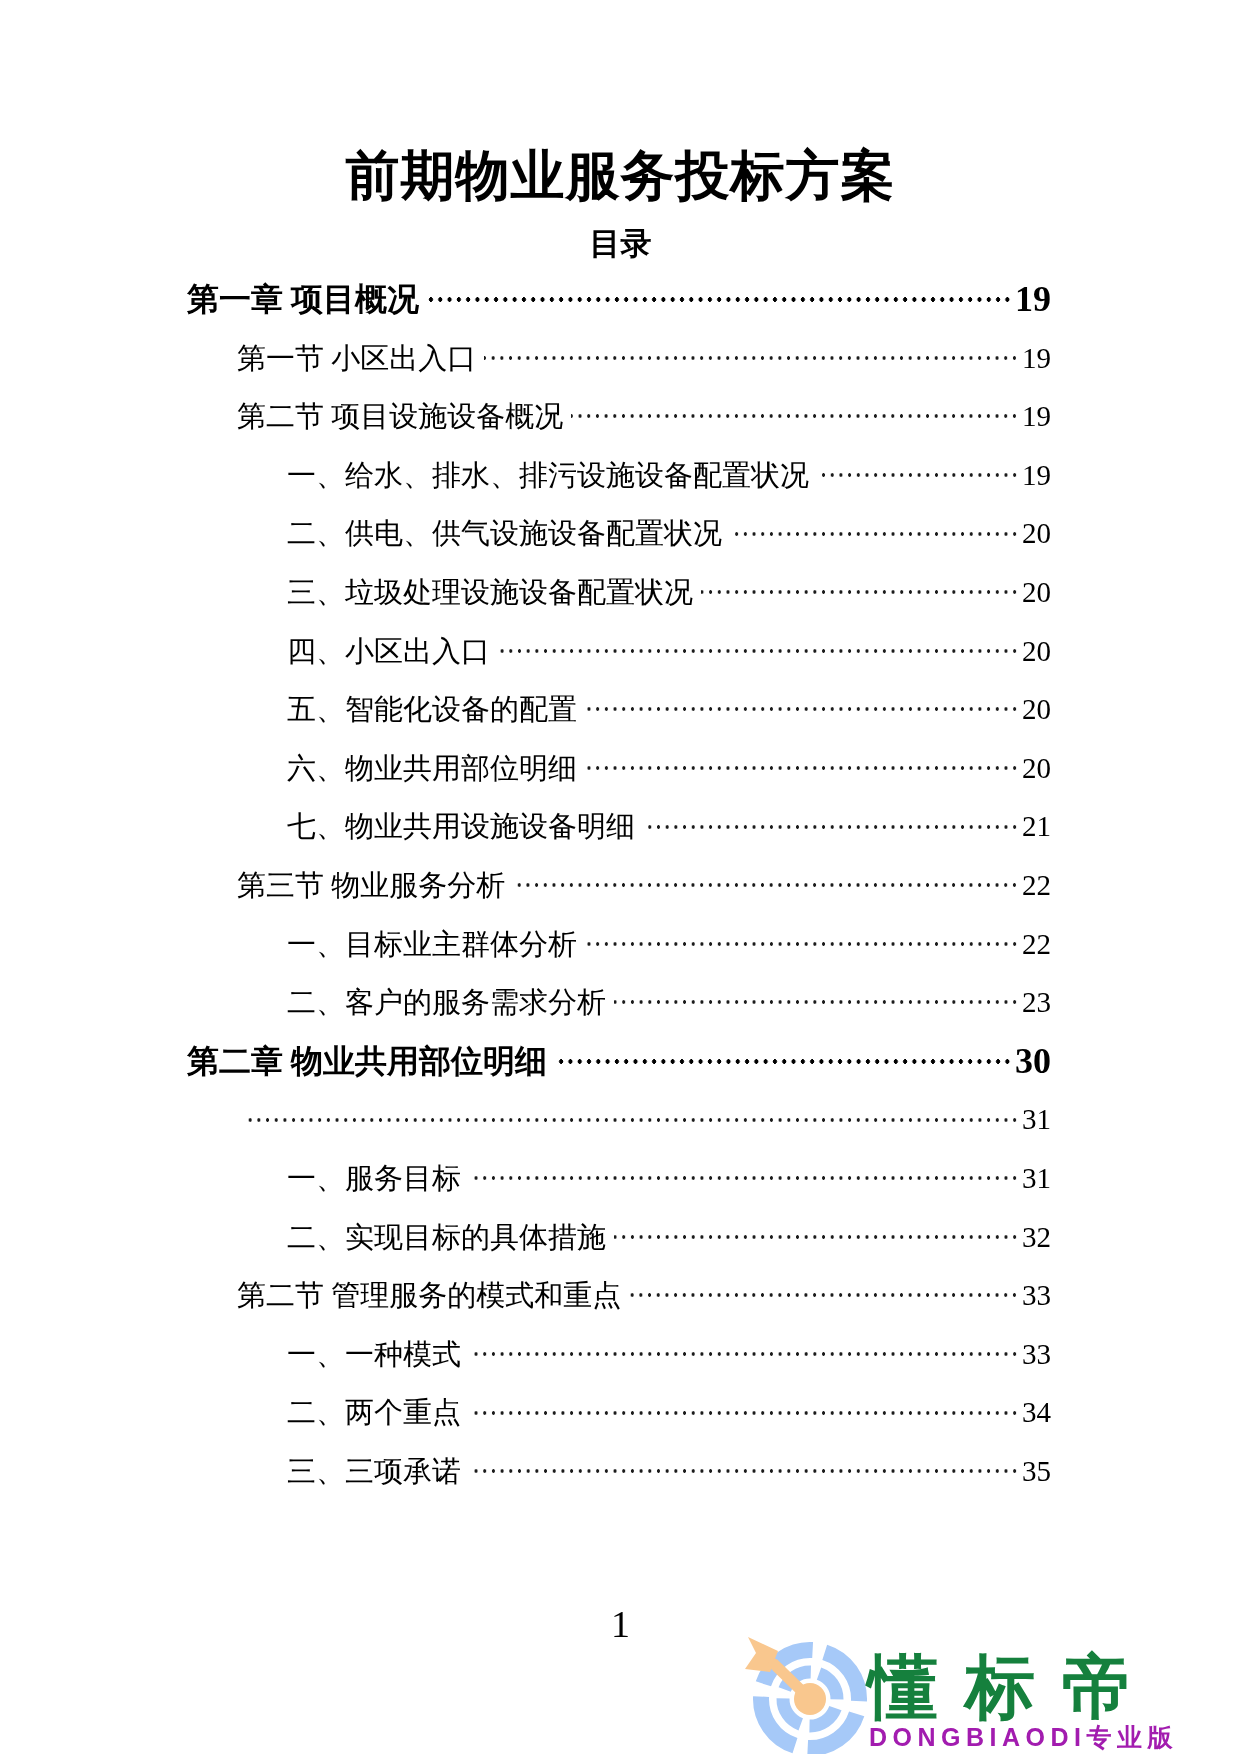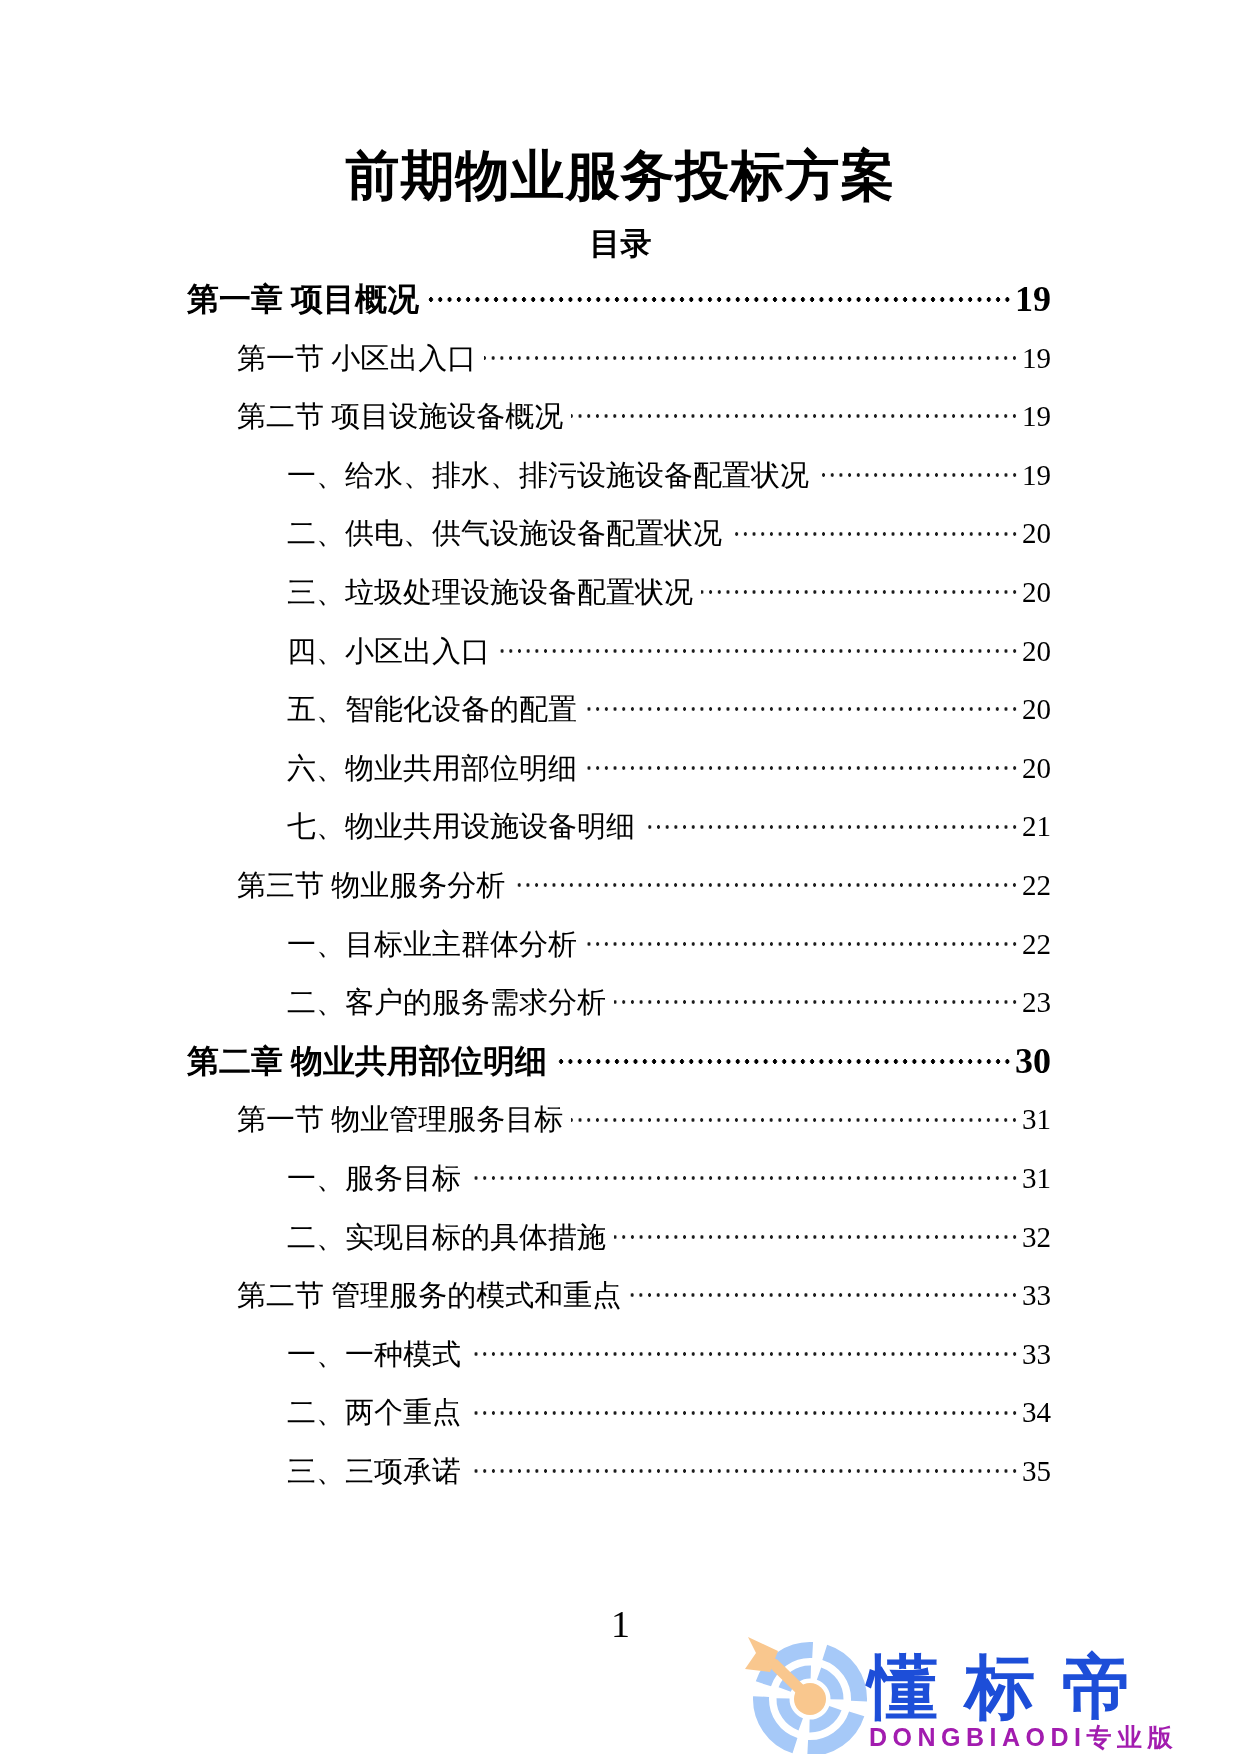--- a/index.html
+++ b/index.html
@@ -89,21 +89,21 @@
     height: 140px;
   }
   .wm-cn {
     position: absolute;
     left: 868px;
     top: 1648px;
     font-family: "Liberation Sans", "DejaVu Sans", sans-serif;
     font-size: 70px;
     line-height: 78px;
     font-weight: 700;
-    color: #1d4ed8;
+    color: #15803d;
     letter-spacing: 27px;
     white-space: nowrap;
   }
   .wm-caption {
     position: absolute;
     left: 869px;
     top: 1722px;
     font-family: "Liberation Sans", "DejaVu Sans", sans-serif;
     font-size: 25px;
     line-height: 30px;
@@ -187,21 +187,20 @@
         <span class="toc-label">二、客户的服务需求分析</span>
         <span class="toc-dots"></span>
         <span class="toc-page">23</span>
       </div>
       <div class="toc-row level-1">
         <span class="toc-label">第二章 物业共用部位明细</span>
         <span class="toc-dots"></span>
         <span class="toc-page">30</span>
       </div>
       <div class="toc-row level-2">
-        <span class="toc-label">第一节 物业管理服务目标</span>
         <span class="toc-dots"></span>
         <span class="toc-page">31</span>
       </div>
       <div class="toc-row level-3">
         <span class="toc-label">一、服务目标</span>
         <span class="toc-dots"></span>
         <span class="toc-page">31</span>
       </div>
       <div class="toc-row level-3">
         <span class="toc-label">二、实现目标的具体措施</span>

